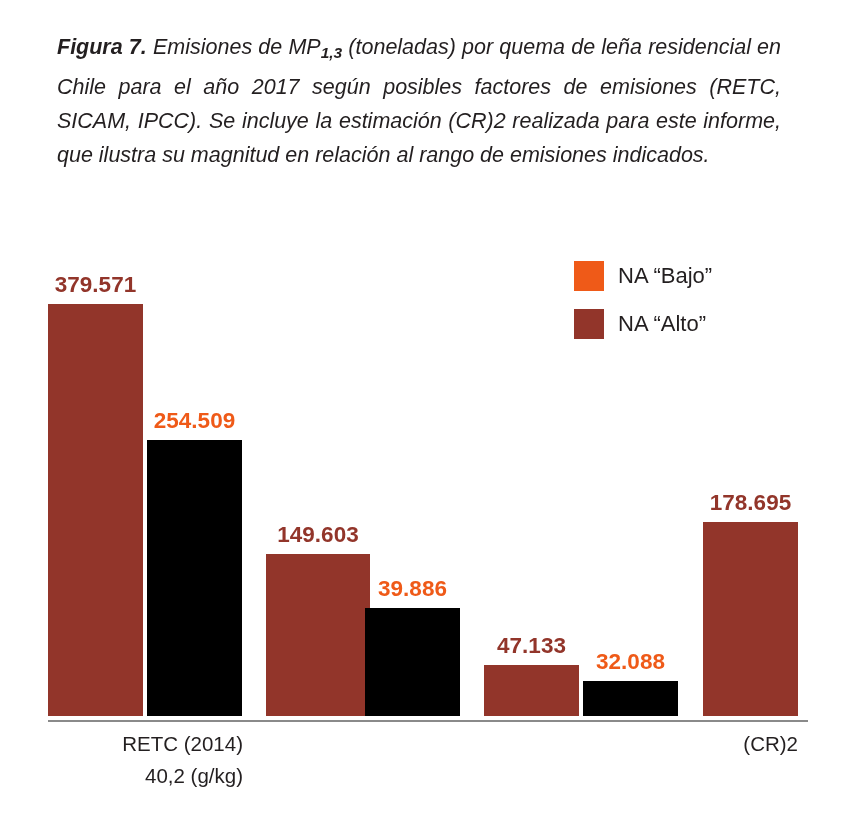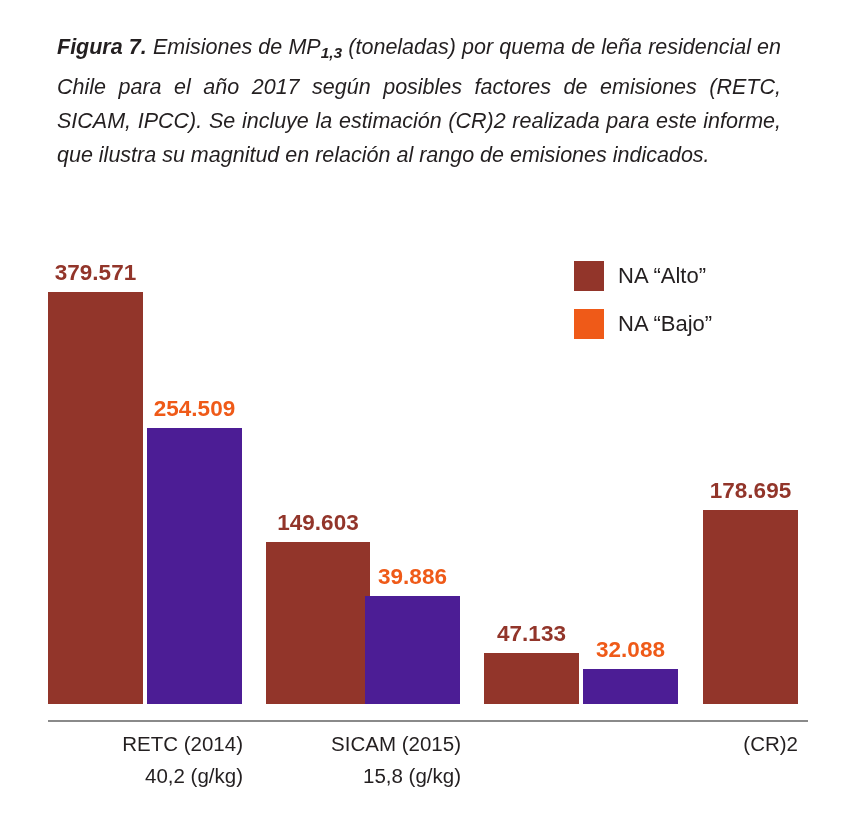--- a/index.html
+++ b/index.html
@@ -91,24 +91,24 @@
     height: 2px;
     background: #8a8a8a;
   }
   .group {
     position: absolute;
     bottom: 2px;
     height: 468px;
   }
   .bar {
     position: absolute;
-    bottom: 16px;
+    bottom: 4px;
   }
   .bar-alto { background: #92352a; }
-  .bar-bajo { background: #4c1d95; margin-top: 12px; }
+  .bar-bajo { background: #000000; margin-top: 12px; }
   .bar-value {
     position: absolute;
     bottom: 100%;
     left: 50%;
     transform: translateX(-50%);
     margin-bottom: 6px;
     font-size: 22.5px;
     font-weight: bold;
     white-space: nowrap;
   }
@@ -137,26 +137,26 @@
 <body>
 
 <div class="page">
 
   <div class="caption">
     <span class="figlabel">Figura 7.</span><span> Emisiones de MP</span><sub>1,3</sub><span> (toneladas) por quema de leña residencial en Chile para el año 2017 según posibles factores de emisiones (RETC, SICAM, IPCC). Se incluye la estimación (CR)2 realizada para este informe, que ilustra su magnitud en relación al rango de emisiones indicados.</span>
   </div>
 
   <div class="legend">
     <div class="legend-row">
+      <span class="legend-swatch" style="background:#ef5a18"></span>
+      <span class="legend-label">NA “Bajo”</span>
+    </div>
+    <div class="legend-row">
       <span class="legend-swatch" style="background:#92352a"></span>
       <span class="legend-label">NA “Alto”</span>
-    </div>
-    <div class="legend-row">
-      <span class="legend-swatch" style="background:#ef5a18"></span>
-      <span class="legend-label">NA “Bajo”</span>
     </div>
   </div>
 
   <div class="chart">
     <div class="plot">
 
       <div class="group" style="left:0px; width:195px;">
         <div class="bar bar-alto" style="left:0px; width:95px; height:412px;">
           <span class="bar-value val-alto">379.571</span>
         </div>
@@ -191,22 +191,18 @@
 
       <div class="axis-line"></div>
     </div>
   </div>
 
   <div class="xlabels">
     <div class="xlabel" style="left:0px; width:195px;">
       <span>RETC (2014)</span>
       <span class="l2">40,2 (g/kg)</span>
     </div>
-    <div class="xlabel" style="left:218px; width:195px;">
-      <span>SICAM (2015)</span>
-      <span class="l2">15,8 (g/kg)</span>
-    </div>
     <div class="xlabel" style="left:655px; width:95px;">
       <span>(CR)2</span>
     </div>
   </div>
 
 </div>
 
 </body></html>

